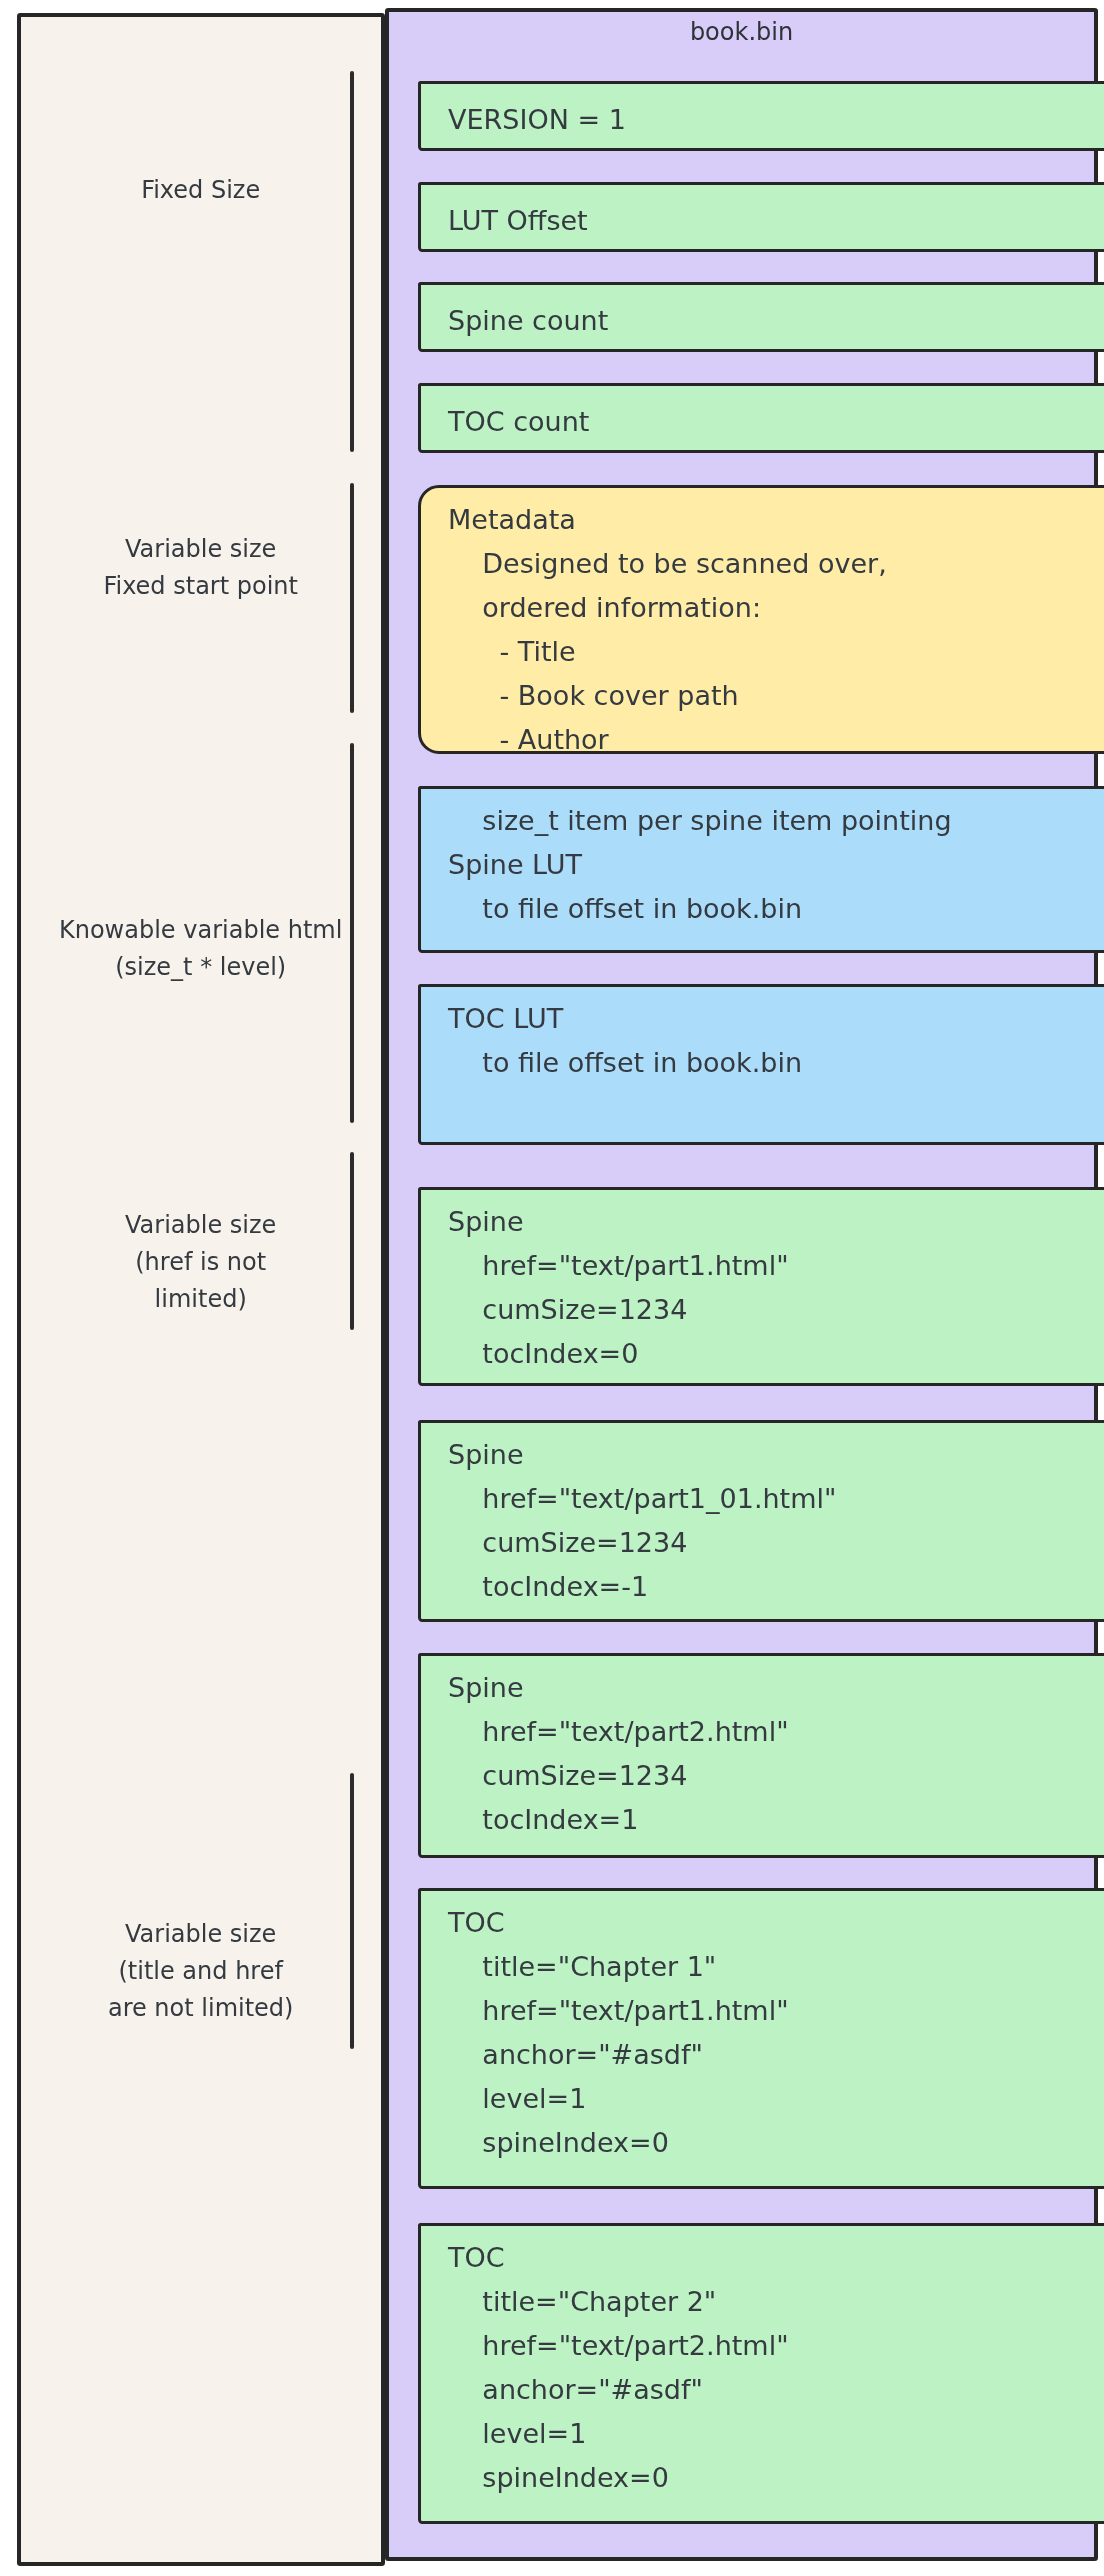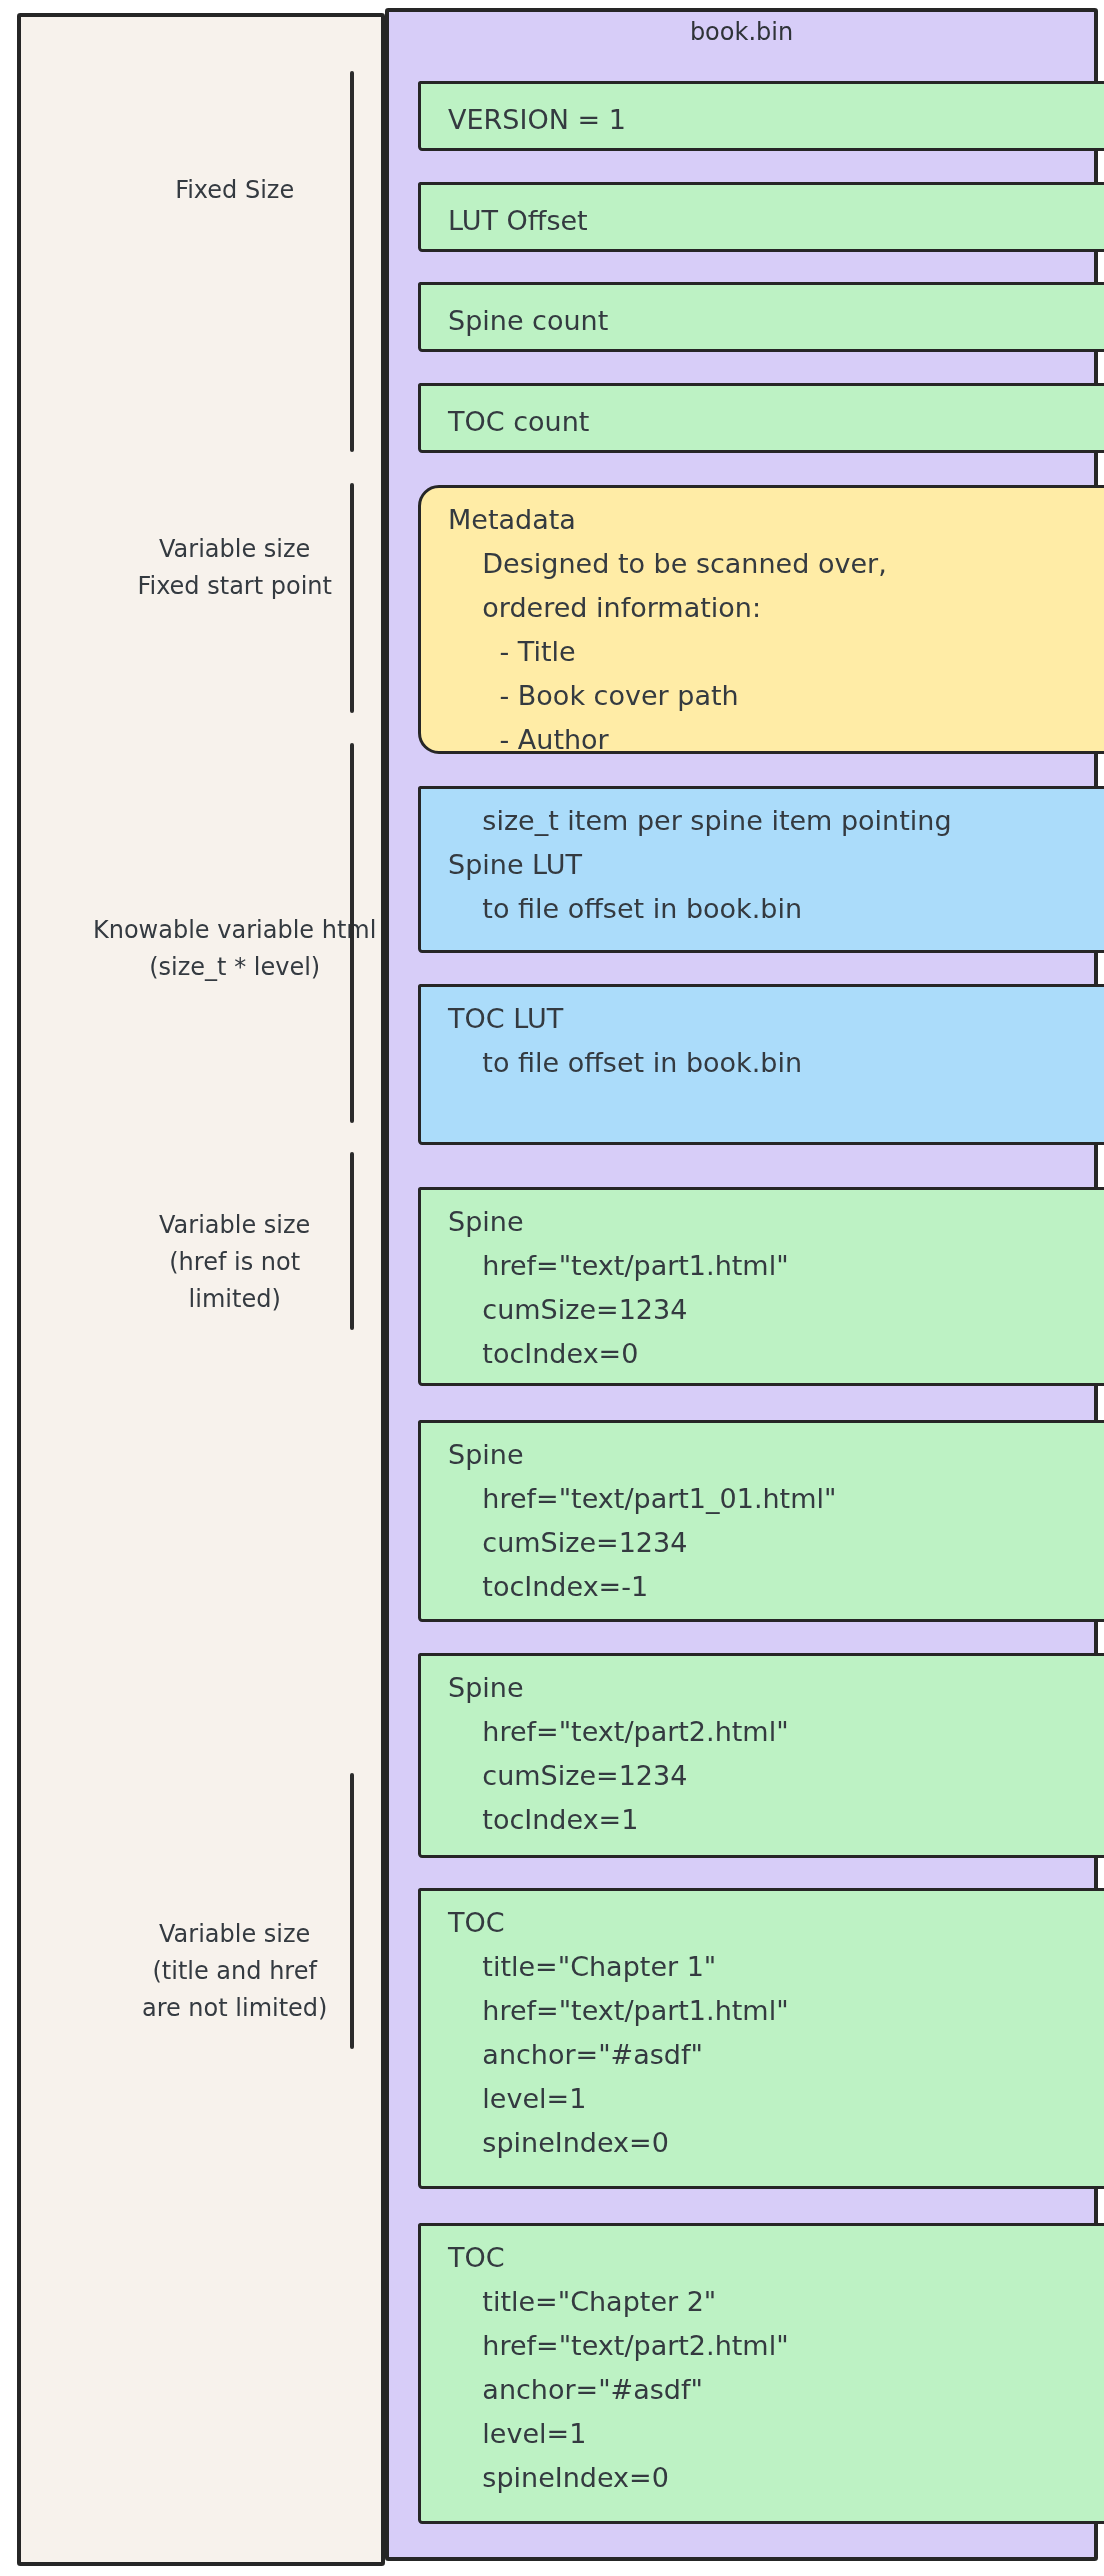--- a/index.html
+++ b/index.html
@@ -28,21 +28,20 @@
     border-radius: 3.3px;
   }
   .annotation {
     position: absolute;
     left: 38px;
     width: 284px;
     text-align: center;
     font-size: 24px;
     line-height: 37px;
     color: #343a40;
-    margin-left: 34px;
   }
   .bracket {
     position: absolute;
     left: 329px;
     width: 4.2px;
     background: #2b2b2b;
     border-radius: 2.5px;
   }
   
   .file-panel {

